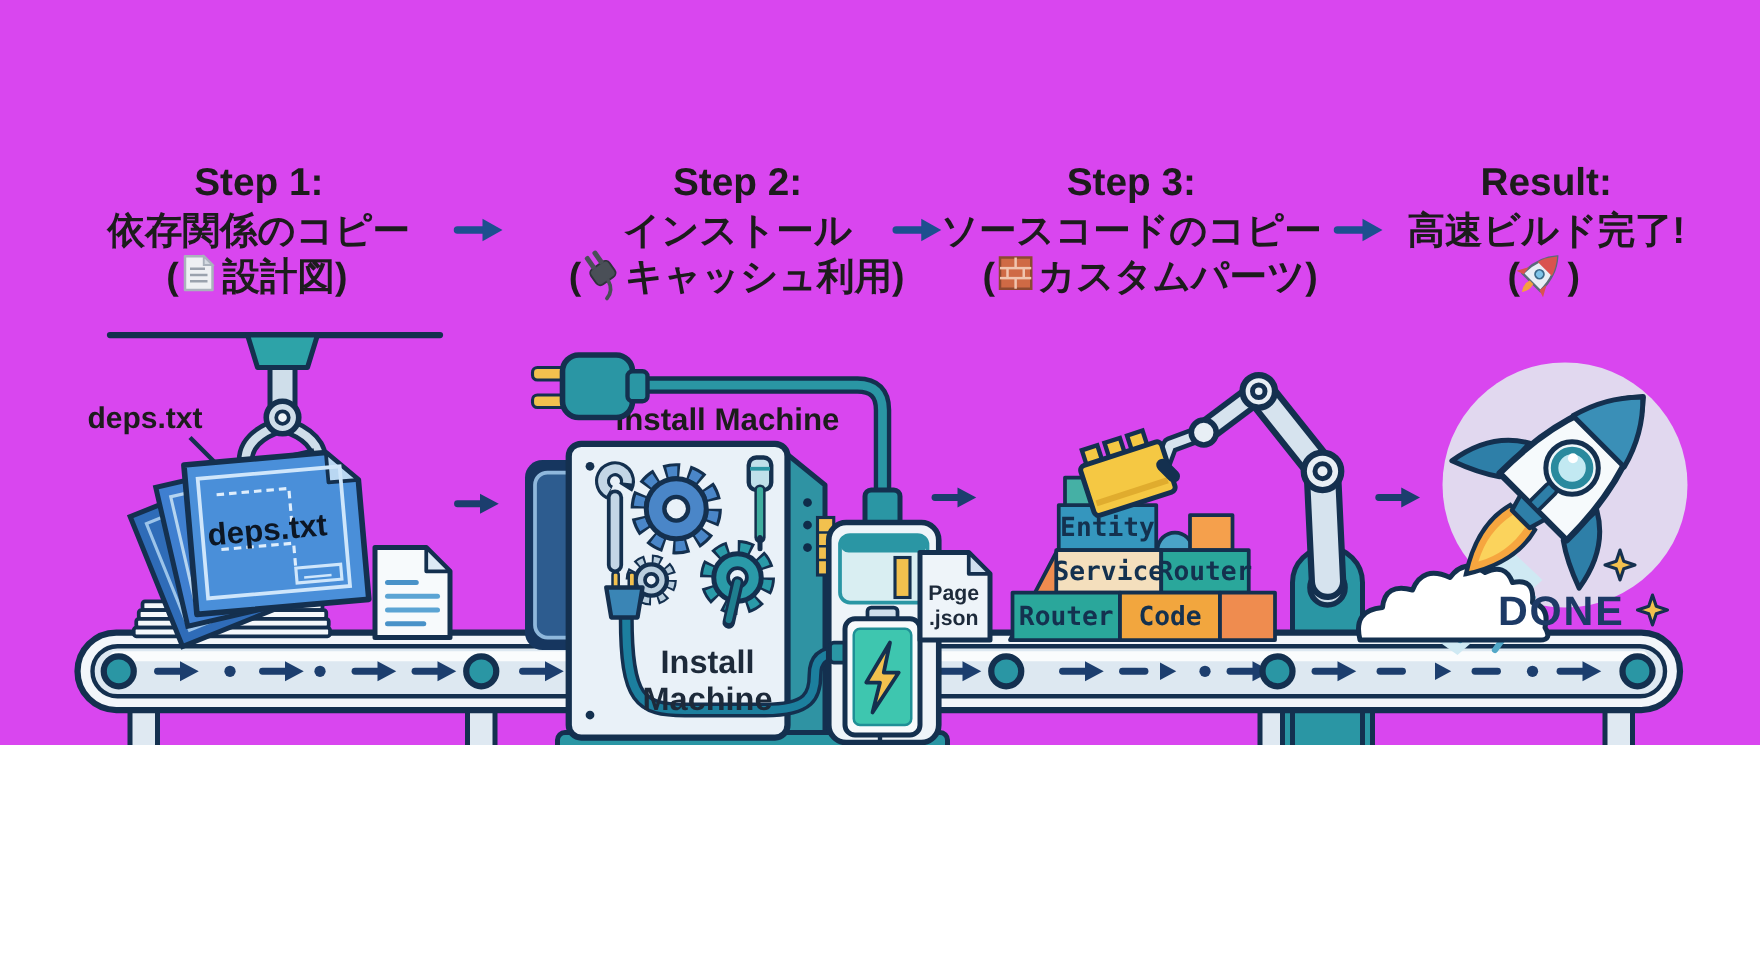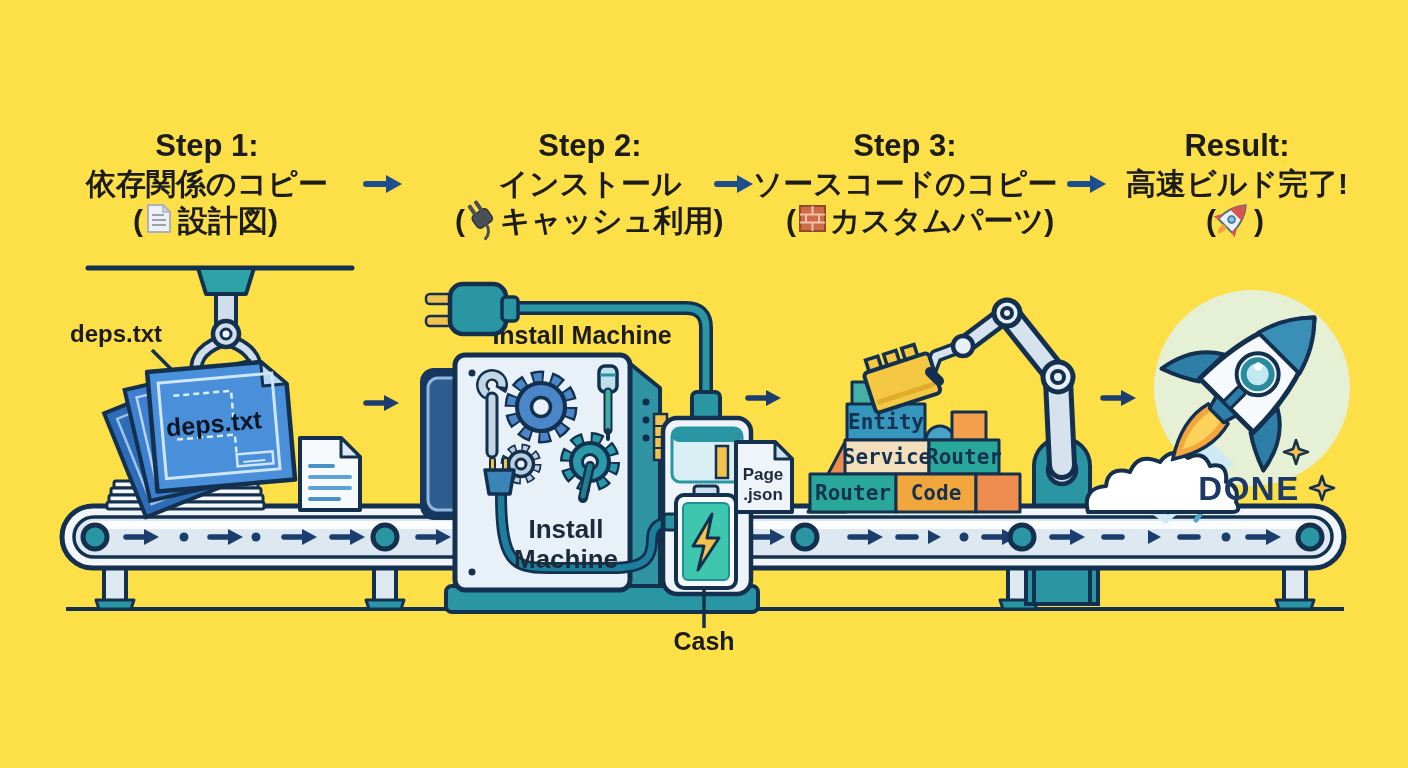--- a/index.html
+++ b/index.html
@@ -1,16 +1,16 @@
 <!DOCTYPE html>
 <html><head>
 <meta charset="utf-8">
 <style>
   html,body{margin:0;padding:0;background:#ffffff;}
-  .stage{position:relative;width:1408px;height:768px;background:#fde047;overflow:hidden;}
+  .stage{position:relative;width:1408px;height:596px;background:#d946ef;overflow:hidden;}
   svg{display:block;}
   text{font-family:"Liberation Sans","DejaVu Sans",sans-serif;font-weight:bold;fill:#1c1c1c;}
   .hd-title{font-size:31px;}
   .hd-sub{font-size:30px;}
   .hd-det{font-size:30px;}
   .lbl24{font-size:24px;}
   .lbl25{font-size:25px;}
   .mach{font-size:26px;fill:#1d2a3a;}
   .bp{font-size:25px;fill:#0c1624;}
   .mono{font-family:"DejaVu Sans Mono","Liberation Mono",monospace;font-weight:bold;font-size:21px;fill:#14314f;}

